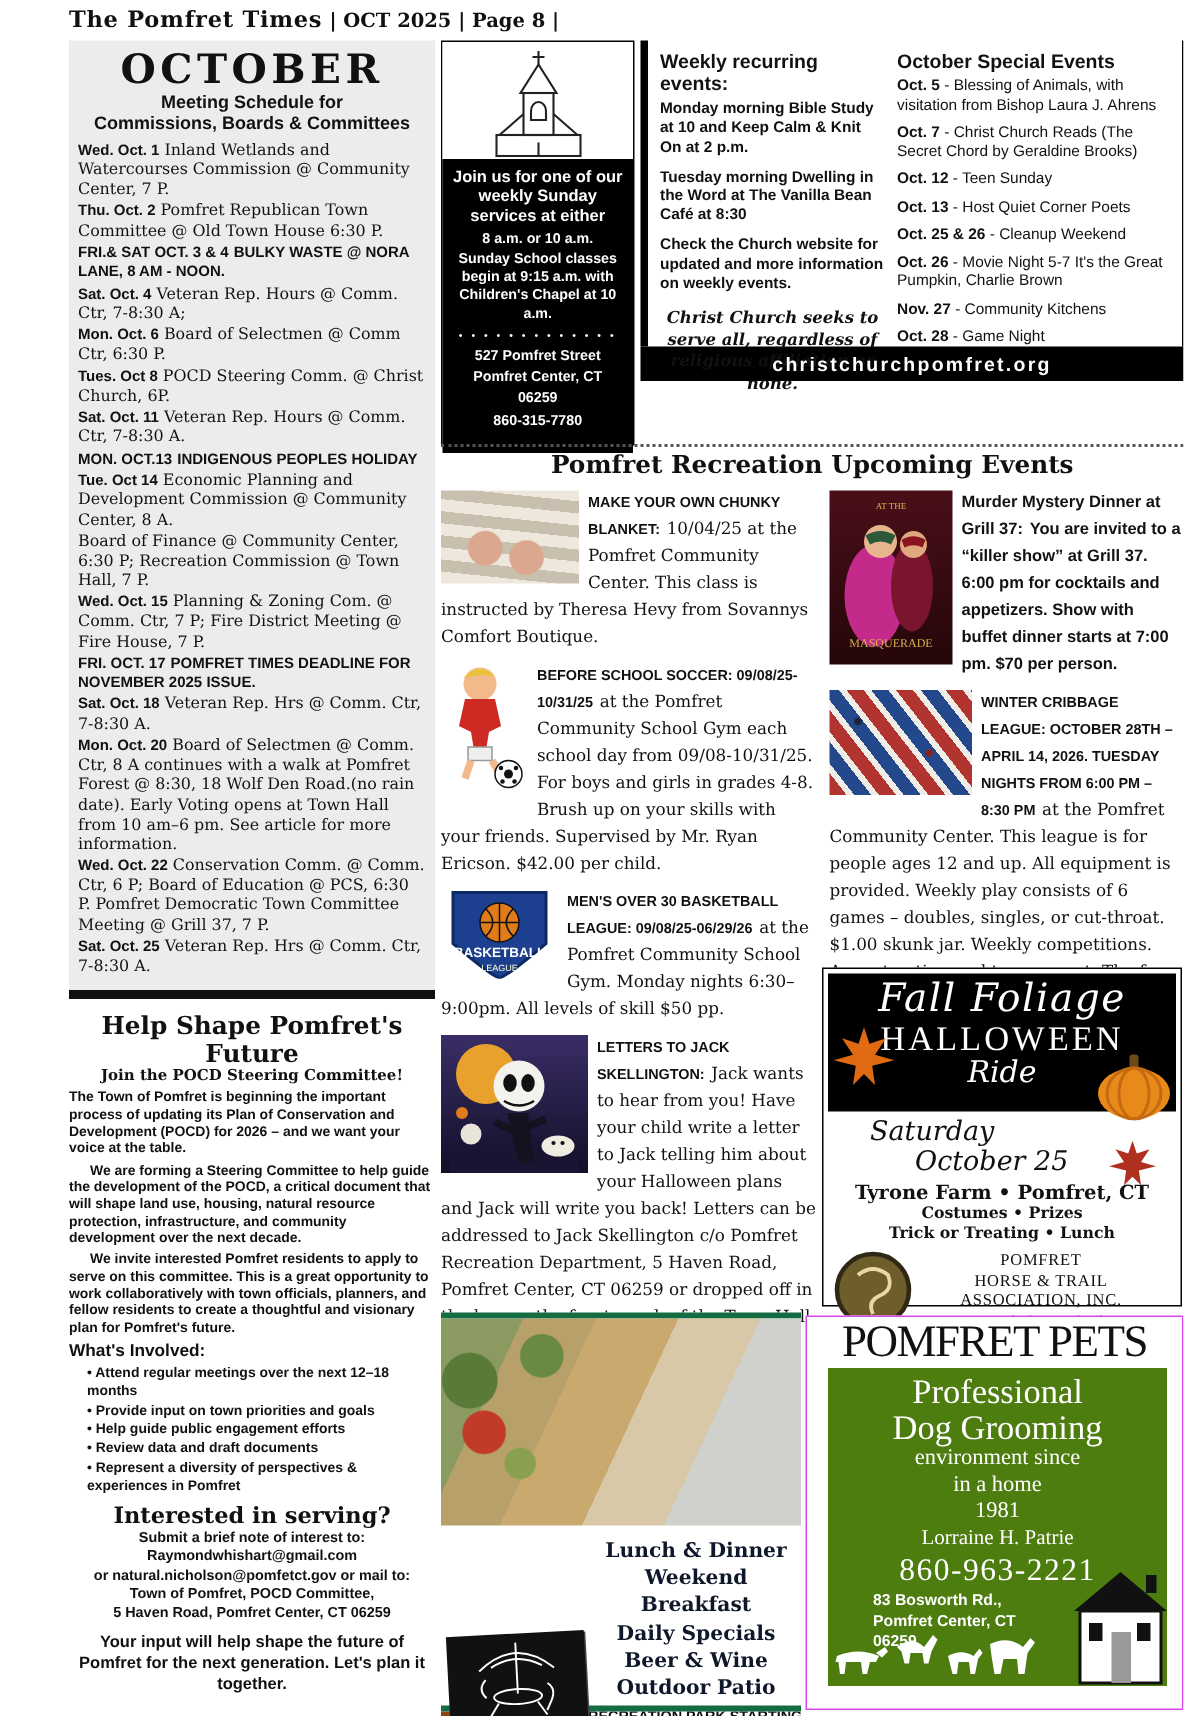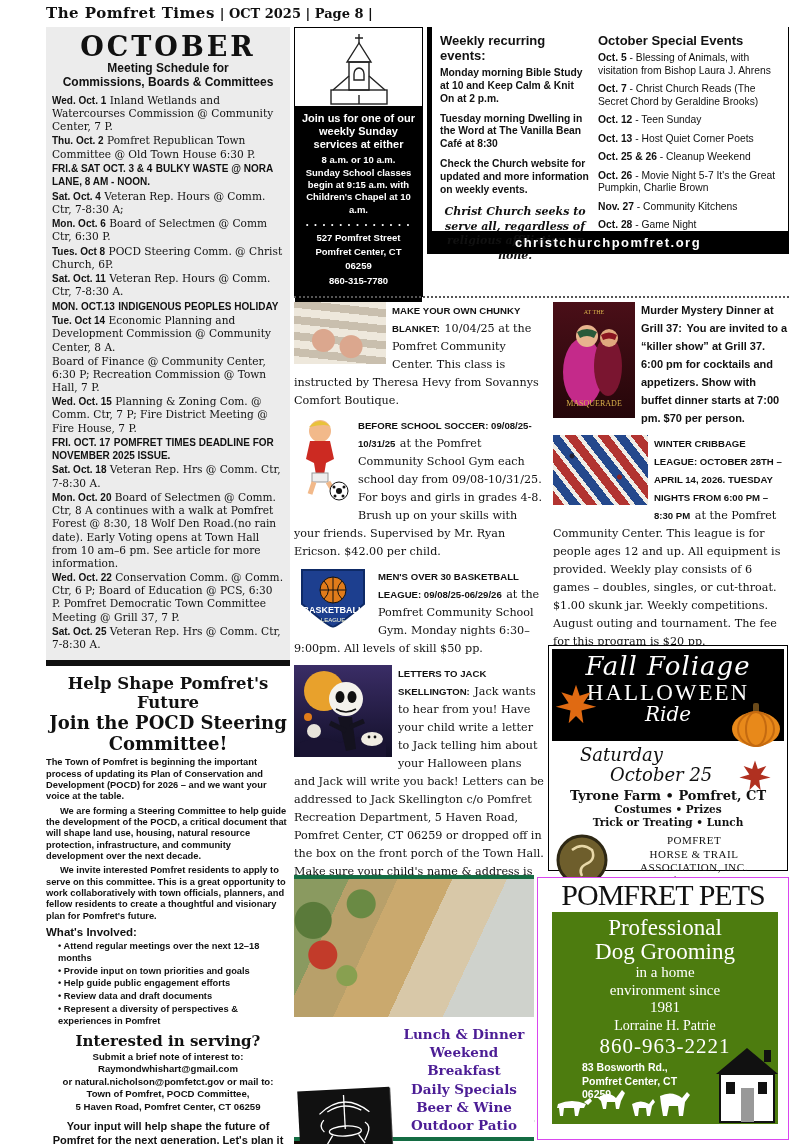--- a/index.html
+++ b/index.html
@@ -16,21 +16,21 @@
   .oct-box{background:#ececec;border-bottom:6px solid #101010;padding:4px 6px 8px;min-height:388px;}
   .oct-title{text-align:center;font-family:"DejaVu Serif",serif;font-weight:bold;font-size:27px;letter-spacing:3px;margin:0;}
   .oct-sub{text-align:center;font-weight:bold;font-size:12px;line-height:1.15;margin:0 0 4px;}
   .sched{font-family:"DejaVu Serif",serif;font-size:10.6px;line-height:1.24;}
   .sched p{margin:0 0 1px;}
   .sched .lead{font-family:"Liberation Sans",sans-serif;font-weight:bold;font-size:10px;}
   .sched .ab{font-family:"Liberation Sans",sans-serif;font-weight:bold;font-size:10px;}
   
   .pocd{padding:6px 0 0;}
   .pocd h2{font-family:"DejaVu Serif",serif;font-size:16.5px;text-align:center;margin:2px 0 0;}
-  .pocd h3{font-family:"DejaVu Serif",serif;font-size:18px;text-align:center;margin:0 0 3px;}
+  .pocd h3{font-family:"DejaVu Serif",serif;font-size:10px;text-align:center;margin:0 0 3px;}
   .pocd p.body{font-size:9.3px;font-weight:bold;line-height:1.22;margin:0 0 3px;}
   .pocd p.ind{text-indent:14px;}
   .pocd .invol{font-size:11.5px;font-weight:bold;margin:4px 0 2px;}
   .pocd ul{margin:0 0 4px;padding-left:12px;list-style:none;}
   .pocd li{font-size:9.3px;font-weight:bold;line-height:1.35;}
   .pocd li:before{content:"• ";}
   .pocd .serve-t{font-family:"DejaVu Serif",serif;font-size:15px;font-weight:bold;text-align:center;margin:3px 0 1px;}
   .pocd .serve{font-size:9.6px;font-weight:bold;text-align:center;line-height:1.3;margin:0;}
   .pocd .closing{font-size:11px;font-weight:bold;text-align:center;line-height:1.25;margin:7px 0 0;}
   
@@ -110,21 +110,21 @@
   .vanilla{left:294px;top:875px;width:240px;height:266px;border-top:4px solid #146c43;border-bottom:4px solid #146c43;background:#fff;box-sizing:border-box;position:absolute;}
   .vb-photo{height:138px;position:relative;background:
      radial-gradient(circle at 12% 55%, #c23b2a 0 14px, rgba(0,0,0,0) 15px),
      radial-gradient(circle at 8% 30%, #5a7a3a 0 18px, rgba(0,0,0,0) 19px),
      radial-gradient(circle at 28% 18%, #6a8a44 0 14px, rgba(0,0,0,0) 15px),
      radial-gradient(circle at 22% 70%, #88a050 0 10px, rgba(0,0,0,0) 11px),
      linear-gradient(115deg,#8a9a60 0 18%, #b8a06a 18% 34%, #caa96e 34% 52%, #d8c8a8 52% 70%, #cfd2cc 70%);}
   .vb-logo{position:absolute;left:6px;bottom:-60px;width:92px;height:108px;background:#111;
      transform:rotate(-3deg);color:#fff;text-align:center;box-shadow:1px 1px 0 #444;}
   .vb-menu{margin:8px 4px 0 104px;text-align:center;}
-  .vb-menu div{font-family:"DejaVu Serif",serif;font-weight:bold;font-size:13.5px;color:#4c1d95;line-height:1.35;}
+  .vb-menu div{font-family:"DejaVu Serif",serif;font-weight:bold;font-size:13.5px;color:#0f172a;line-height:1.35;}
 </style>
 </head>
 <body>
 
 <div class="abs masthead">
   <span class="paper">The Pomfret Times</span>
   <span class="issue">| OCT 2025 | Page 8 |</span>
 </div>
 
 <div class="abs col-left">
@@ -227,20 +227,21 @@
       <p class="ccc-ev"><b>Oct. 26</b> <span>- Movie Night 5-7 It's the Great Pumpkin, Charlie Brown</span></p>
       <p class="ccc-ev"><b>Nov. 27</b> <span>- Community Kitchens</span></p>
       <p class="ccc-ev"><b>Oct. 28</b> <span>- Game Night</span></p>
     </div>
   </div>
   <div class="ccc-foot">christchurchpomfret.org</div>
 </div>
 
 <div class="abs rec">
   <div class="dotrule"></div>
+  <div class="rec-title">Pomfret Recreation Upcoming Events</div>
   <div class="rec-cols">
     <div class="rec-left">
 
       <div class="rec-item">
         <div class="rec-img ph-blanket"></div>
         <span class="rh">MAKE YOUR OWN CHUNKY BLANKET:</span>
         <span class="rb">10/04/25 at the Pomfret Community Center. This class is instructed by Theresa Hevy from Sovannys Comfort Boutique.</span>
       </div>
 
       <div class="rec-item">
@@ -437,22 +438,22 @@
       </div>
     </div>
   </div>
 </div>
 
 <div class="abs pets">
   <div class="pets-title">POMFRET PETS</div>
   <div class="pets-black">
     <div class="pets-p">Professional</div>
     <div class="pets-p">Dog Grooming</div>
+    <div class="pets-h">environment since</div>
     <div class="pets-h">in a home</div>
-    <div class="pets-h">environment since</div>
     <div class="pets-h">1981</div>
     <div class="pets-name">Lorraine H. Patrie</div>
     <div class="pets-phone">860-963-2221</div>
     <div class="pets-addr">
       <span>83 Bosworth Rd.,</span><br>
       <span>Pomfret Center, CT</span><br>
       <span>06259</span>
     </div>
     <svg class="pets-dogs" width="150" height="36" viewBox="0 0 150 36">
       <g fill="#fff">

